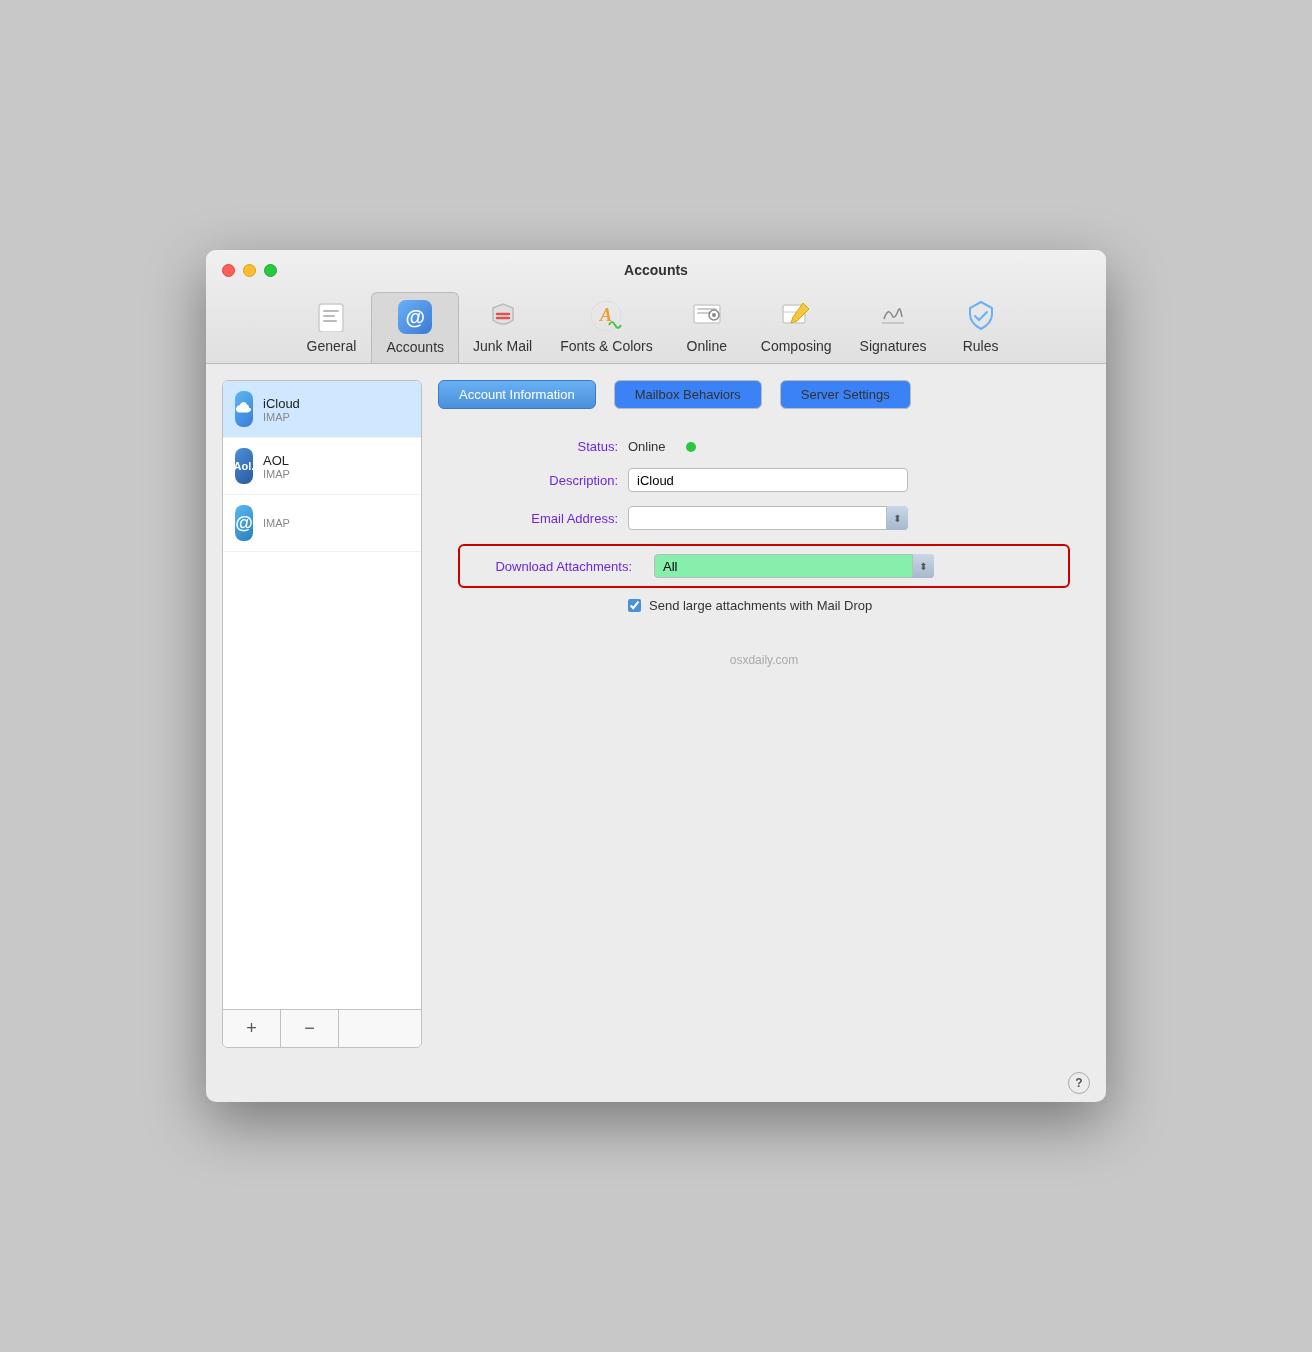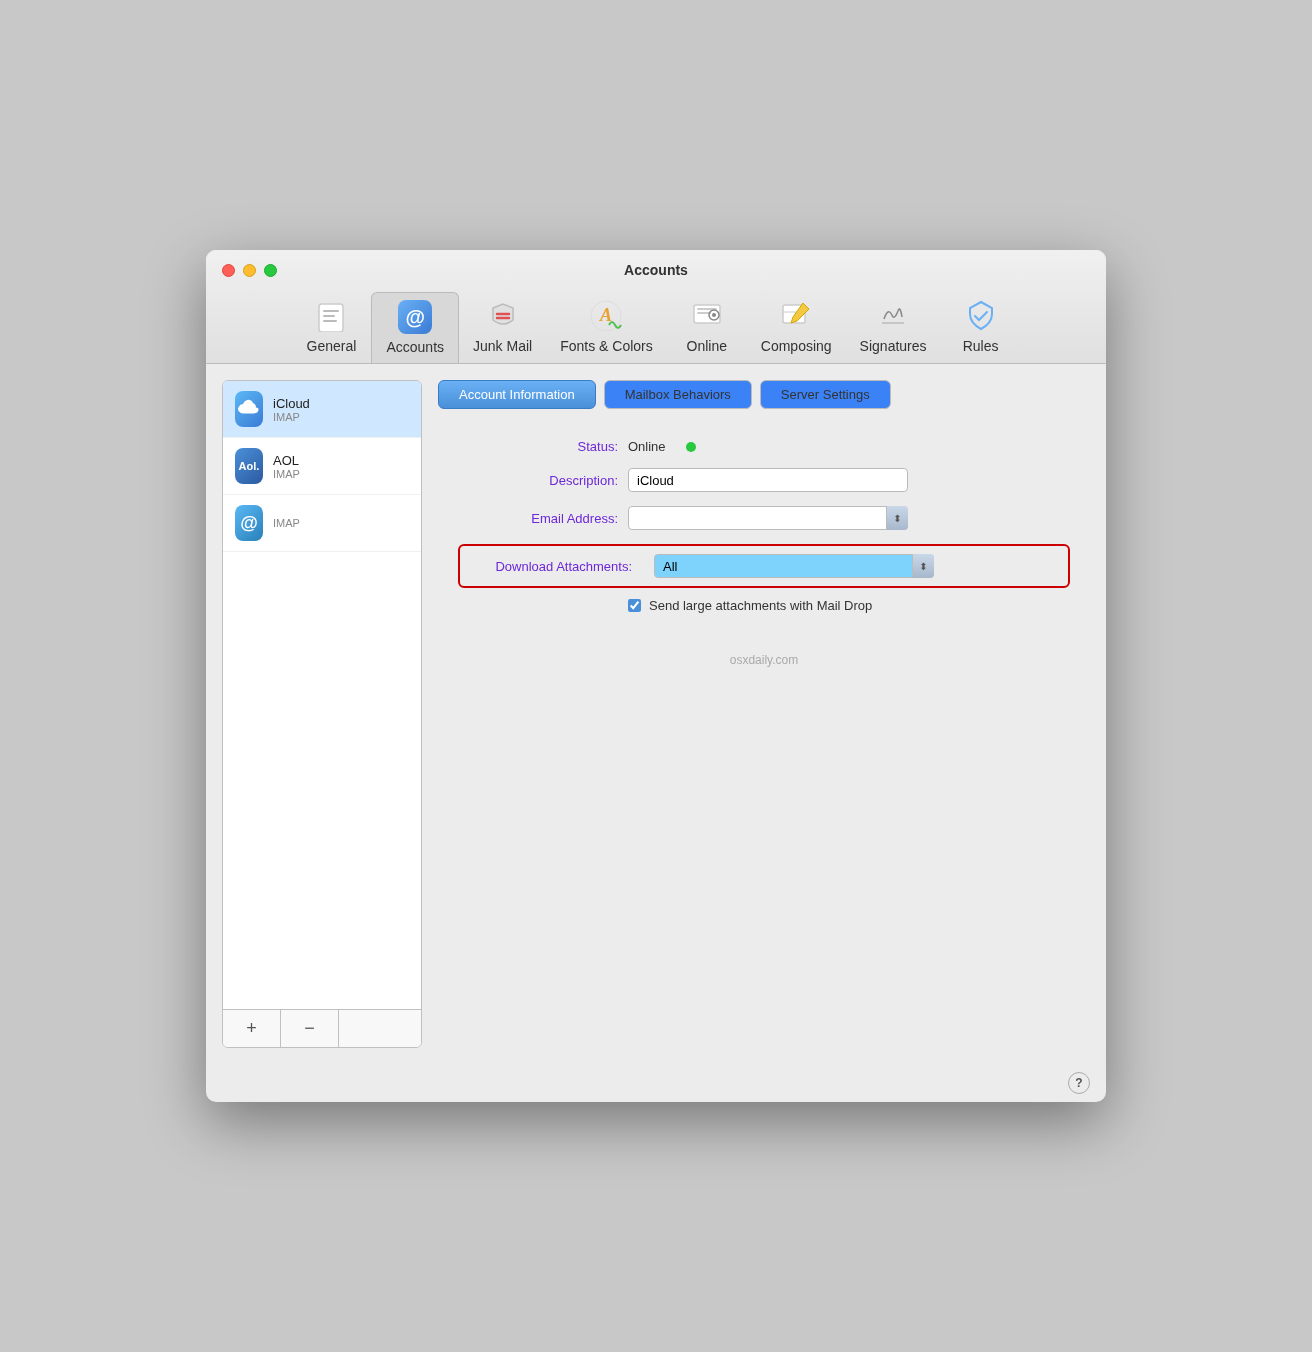--- a/index.html
+++ b/index.html
@@ -127,21 +127,21 @@
       padding: 10px 12px;
       cursor: pointer;
       border-bottom: 1px solid #f0f0f0;
     }
 
     .account-item.selected {
       background: #d0e8ff;
     }
 
     .account-avatar {
-      width: 28px;
+      width: 18px;
       height: 36px;
       border-radius: 8px;
       display: flex;
       align-items: center;
       justify-content: center;
       font-size: 20px;
       margin-right: 10px;
       flex-shrink: 0;
     }
 
@@ -175,21 +175,21 @@
 
     
     .detail-panel {
       flex: 1;
     }
 
     
     .tabs {
       display: flex;
       margin-bottom: 20px;
-      gap: 8px;
+      gap: 18px;
       text-align: center;
     }
 
     .tab {
       padding: 6px 20px;
       border-radius: 6px;
       font-size: 13px;
       cursor: pointer;
       border: 1px solid #bbb;
       background: #3b82f6;
@@ -237,21 +237,21 @@
       position: relative;
       display: inline-block;
     }
 
     .form-select {
       height: 24px;
       border: 1px solid #bbb;
       border-radius: 4px;
       padding: 2px 44px 2px 8px;
       font-size: 13px;
-      background: #7dd3fc;
+      background: #86efac;
       width: 280px;
       appearance: none;
       cursor: pointer;
     }
 
     .select-arrow {
       position: absolute;
       right: 0;
       top: 0;
       bottom: 0;

